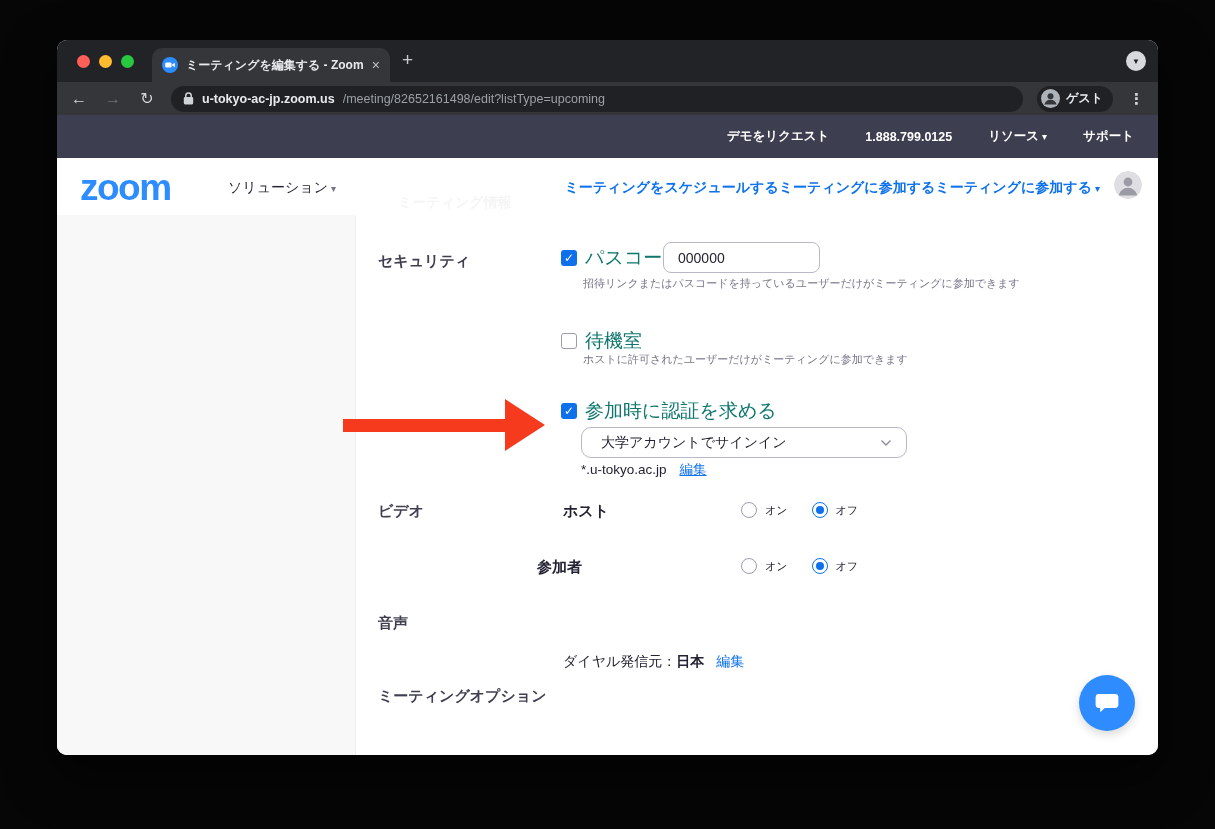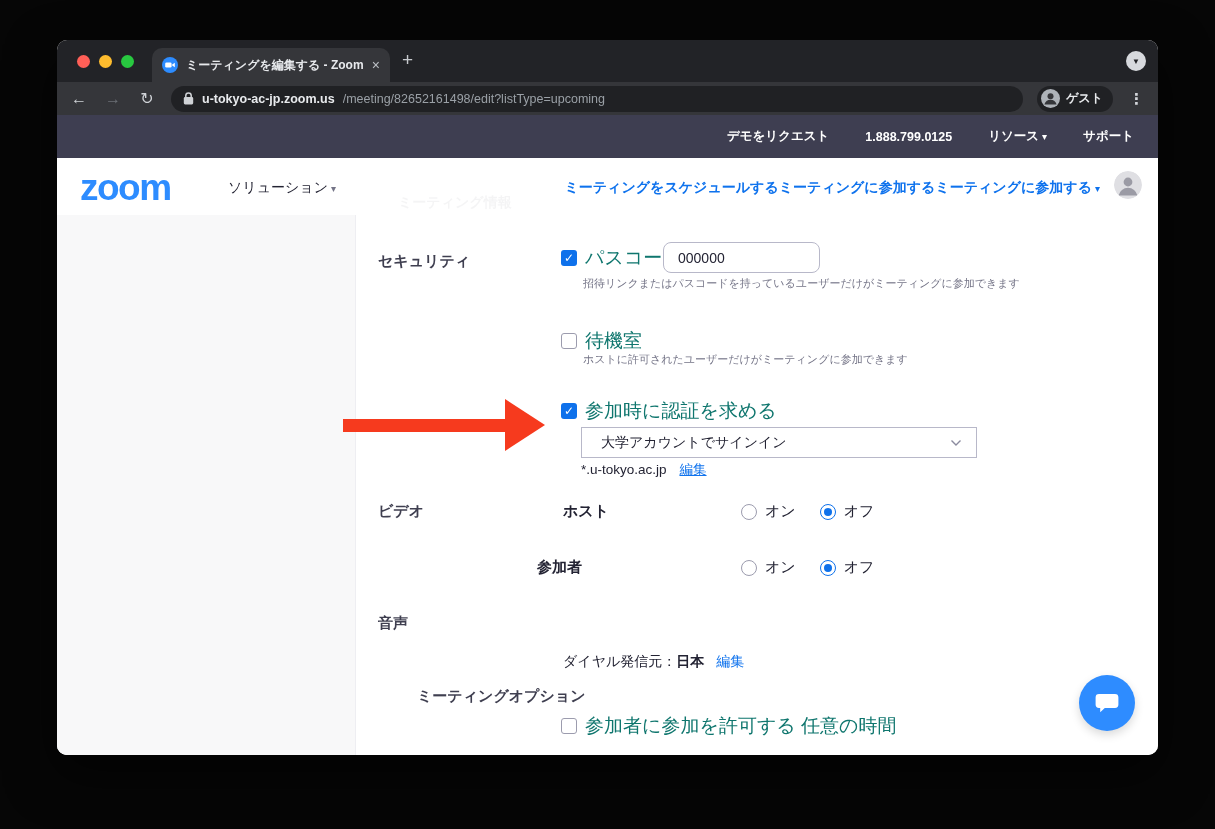--- a/index.html
+++ b/index.html
@@ -50,32 +50,32 @@
   .sidebar{position:absolute;left:0;top:0;width:298px;height:100%;background:#f8f8f9;border-right:1px solid #eeeef2;}
   .seclabel{position:absolute;left:321px;font-size:15px;font-weight:700;color:#3f3f50;white-space:nowrap;}
   .row{position:absolute;display:flex;align-items:center;white-space:nowrap;}
   .cb{width:16px;height:16px;border-radius:3px;box-sizing:border-box;flex:0 0 16px;cursor:pointer;}
   .cb.checked{background:#0e71eb;color:#fff;font-size:12px;font-weight:700;display:flex;align-items:center;justify-content:center;line-height:1;}
   .cb.empty{border:1px solid #9c9cae;background:#fff;}
   .cblabel{font-size:19px;color:#0f766e;margin-left:8px;}
   .helper{position:absolute;left:526px;font-size:11px;color:#747487;white-space:nowrap;}
   .textinput{position:absolute;left:606px;top:27px;width:157px;height:31px;border:1px solid #b8b8c9;border-radius:8px;
     box-sizing:border-box;padding:0 14px;font-size:14px;color:#232333;background:#fff;font-family:inherit;}
-  .select{position:absolute;left:524px;top:212px;width:396px;height:31px;border:1px solid #b8b8c9;border-radius:0;
+  .select{position:absolute;left:524px;top:212px;width:326px;height:31px;border:1px solid #b8b8c9;border-radius:10px;
     box-sizing:border-box;display:flex;align-items:center;padding:0 14px 0 19px;cursor:pointer;background:#fff;}
   .select-value{flex:1;font-size:14px;color:#232333;}
   .domains{position:absolute;left:524px;top:246px;font-size:13.5px;color:#232333;white-space:nowrap;}
   .editlink{color:#0e72ed;text-decoration:underline;margin-left:13px;cursor:pointer;font-size:13.5px;}
   .editlink.nound{text-decoration:none;margin-left:12px;font-size:14px;}
   .sublabel{font-size:15px;font-weight:700;color:#232333;}
   .radio{width:16px;height:16px;border-radius:50%;box-sizing:border-box;flex:0 0 16px;position:relative;cursor:pointer;background:#fff;}
   .radio.off{border:1px solid #9c9cae;}
   .radio.on{border:1px solid #0e71eb;}
   .radio.on::after{content:"";position:absolute;left:3px;top:3px;width:8px;height:8px;border-radius:50%;background:#0e71eb;}
-  .rlabel{font-size:15px;color:#232333;margin-left:8px;}
+  .rlabel{font-size:11px;color:#232333;margin-left:8px;}
   .rgroup{display:flex;align-items:center;}
   .dialline{position:absolute;left:506px;top:438px;font-size:14px;color:#232333;white-space:nowrap;display:flex;align-items:center;}
   
   .arrow{position:absolute;left:286px;top:184px;width:202px;height:52px;pointer-events:none;}
   .arrow .shaft{position:absolute;left:0;top:20px;width:163px;height:13px;background:#f63a1e;}
   .arrow .head{position:absolute;left:162px;top:0;width:0;height:0;
     border-left:40px solid #f63a1e;border-top:26px solid transparent;border-bottom:26px solid transparent;}
   
   .fab{position:absolute;left:1022px;top:460px;width:56px;height:56px;border-radius:50%;background:#2e8cff;
     display:flex;align-items:center;justify-content:center;cursor:pointer;box-shadow:0 4px 10px rgba(0,0,0,.15);}
@@ -224,25 +224,21 @@
         </span>
     </div>
 
     <span class="seclabel" style="top:399px;">音声</span>
     <div class="dialline">
       <span>ダイヤル発信元：</span>
         <b>日本</b>
         <span class="editlink nound">編集</span>
     </div>
 
-    <span class="seclabel" style="top:472px;margin-left:39px;">ミーティングオプション</span>
-    <div class="row" style="left:504px;top:498px;">
-      <span class="cb empty"></span>
-      <span class="cblabel">参加者に参加を許可する 任意の時間</span>
-    </div>
+    <span class="seclabel" style="top:472px;">ミーティングオプション</span>
 
     <div class="fab">
       <span style="display:inline-flex;">
         <svg width="26" height="24" viewBox="0 0 26 24">
             <path d="M5 3 h16 a3.4 3.4 0 0 1 3.4 3.4 v7.2 a3.4 3.4 0 0 1 -3.4 3.4 h-10.2 l-4.6 4.2 v-4.2 h-1.2 a3.4 3.4 0 0 1 -3.4 -3.4 v-7.2 a3.4 3.4 0 0 1 3.4 -3.4 z" fill="#fff"></path>
           </svg>
       </span>
     </div>
   </div>
 </div>

